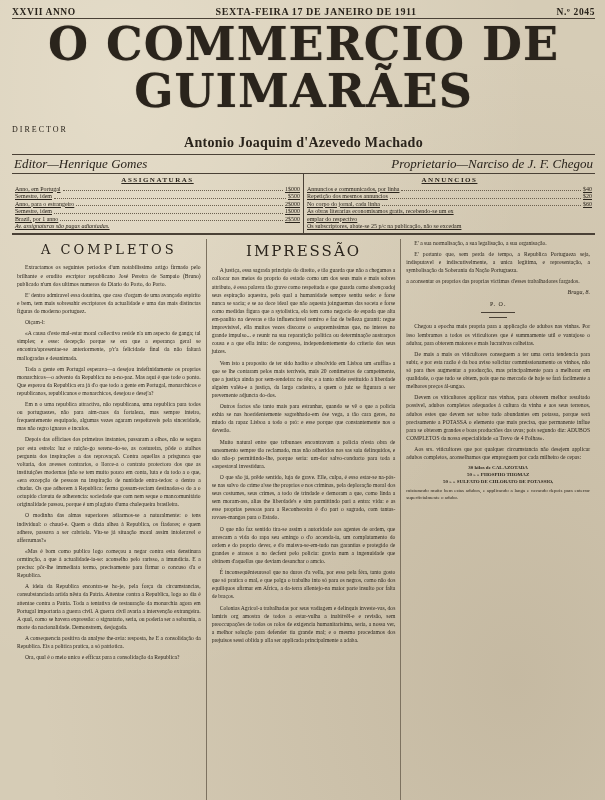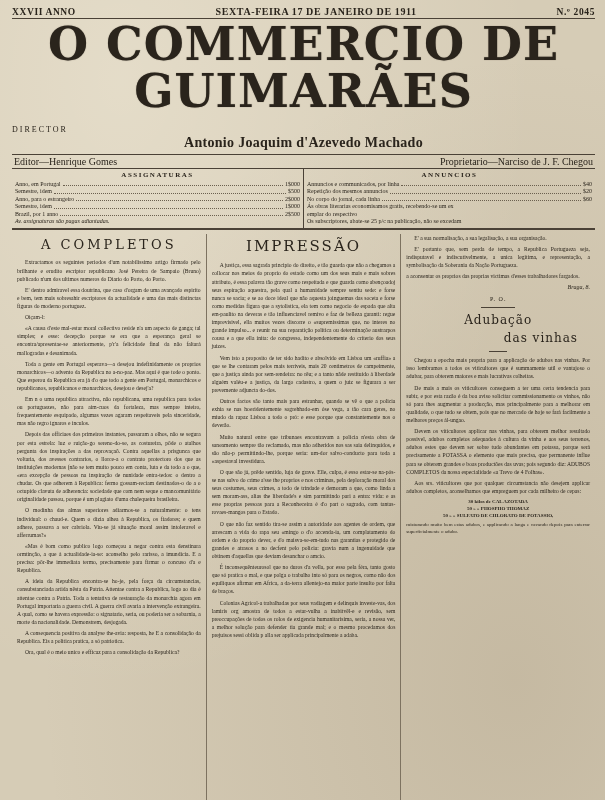--- a/index.html
+++ b/index.html
@@ -38,32 +38,32 @@
     text-shadow:0 0 1px rgba(40,30,20,.5);
   }
   .director{
     font-size:8px;font-weight:normal;letter-spacing:2px;margin-top:10px;
   }
   .director-name{
     text-align:center;font-size:14px;font-weight:bold;margin-top:1px;letter-spacing:.3px;
   }
   .editor-row{
     display:flex;justify-content:space-between;
-    font-size:10px;
+    font-size:13px;font-style:italic;
     border-top:1px solid #4a4136;border-bottom:1px solid #4a4136;
     margin-top:3px;padding:1px 2px;gap:36px;
   }
   .infobar{
     display:flex;
     border-bottom:2px solid #4a4136;
     font-size:6px;
     line-height:1.25;
   }
   .infocol{
-    flex:1;padding:2px 3px;box-sizing:border-box;
+    flex:1;padding:2px 3px;box-sizing:border-box;text-decoration:underline;
   }
   .infocol + .infocol{border-left:1px solid #4a4136;}
   .infocol.mid{flex:1.05;text-align:center;}
   .infohead{
     text-align:center;font-size:7px;font-weight:bold;letter-spacing:1.5px;margin-bottom:1px;
   }
   .infohead.small{letter-spacing:.8px;}
   .priceline{display:flex;justify-content:space-between;font-size:6px;}
   .priceline .dots{flex:1;border-bottom:1px dotted #6b604f;margin:0 2px 2px;}
   .addr{font-weight:bold;font-size:9px;text-align:center;margin:2px 0;letter-spacing:.3px;}
@@ -221,24 +221,20 @@
     </div>
 
     <div class="col">
       <p>E' a sua normalisação, a sua legalisação, a sua organisação.</p>
       <p>E' portanto que, sem perda de tempo, a Republica Portugueza seja, indisputavel e indiscutivelmente, a unica legitima, e representação, a symbolisação da Soberania da Nação Portugueza.</p>
       <p class="noind">a aconsentar os proprios das proprias victimas d'esses trabalhadores fargados.</p>
       <div class="sig">Braga, 8.</div>
       <div class="sig center">P. O.</div>
       <div class="rule"></div>
 
-      <div class="headline2">
-        <span>Adubação</span>
-        <span class="l2">das vinhas</span>
-      </div>
       <div class="rule short"></div>
 
       <p>Chegou a epocha mais propria para a applicação de adubos nas vinhas. Por isso lembramos a todos os viticultores que é summamente util e vantajoso o adubar, para obterem maiores e mais lucrativas colheitas.</p>
       <p>De mais a mais os viticultores conseguem a ter uma certa tendencia para subir, e por esta razão é da boa aviso solicitar commissionamento os vinhos, não só para thes augmentar a producção, mas principalmente para a melhorar em qualidade, o que tudo se obtem, pois que no mercado de hoje se fará facilmente a melhores preços ál-ungao.</p>
       <p>Devem os viticultores applicar nas vinhas, para obterem melhor resultado possivel, adubos completos adequados á cultura da vinha e aos seus terrenos, adubos estes que devem ser sobre tudo abundantes em potassa, porque será precisamente a POTASSA o elemento que mais precisa, que permanente influe para se obterem grandes e boas productões das uvas; pois segundo diz: ADUBOS COMPLETOS da nossa especialidade «a Trevo de 4 Folhas».</p>
       <p>Aos srs. viticultores que por qualquer circumstancia não desejem applicar adubos completos, aconselhamos que empreguem por cada milheiro de cepas:</p>
 
       <div class="adblock">
         <div class="b">30 kilos de CAL AZOTADA</div>
         <div class="b">50 » » PHOSPHO THOMAZ</div>

